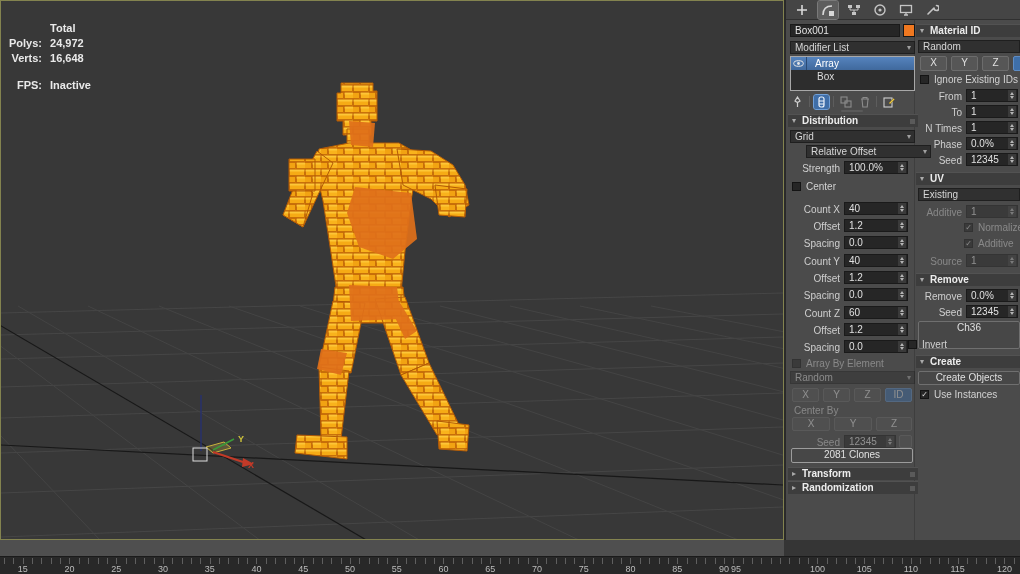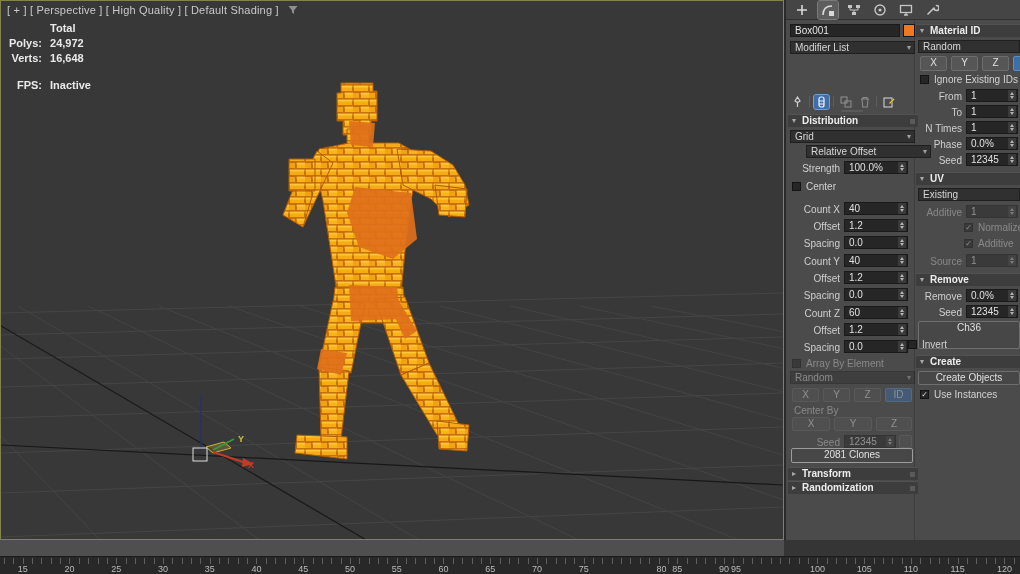--- a/index.html
+++ b/index.html
@@ -170,26 +170,20 @@
         <path d="M205 446 L223 441 L230 447 L212 452 Z" fill="rgba(205,185,60,0.25)" stroke="#c9b33c" stroke-width="1"></path>
         <line x1="212" y1="449" x2="233" y2="438" stroke="#3a9a3a" stroke-width="1.6"></line>
         <line x1="212" y1="451" x2="242" y2="461" stroke="#c23a28" stroke-width="2"></line>
         <polygon points="242,457 253,463 241,466" fill="#c23a28"></polygon>
         <rect x="192" y="447" width="14" height="13" fill="none" stroke="#dedede" stroke-width="1"></rect>
         <text x="237" y="441" font-size="9" font-weight="bold" fill="#cfc43a">Y</text>
         <text x="247" y="467" font-size="9" font-weight="bold" fill="#c23a28">X</text>
       </g>
     </svg>
 
-    <div class="vp-label">
-      <span>[ + ] [ Perspective ] [ High Quality ] [ Default Shading ]</span>
-      <svg width="12" height="12" viewBox="0 0 12 12">
-        <path d="M1.5 2 H10.5 L7 6.5 V10 L5 8.6 V6.5 Z" fill="#8f8f8f"></path>
-      </svg>
-    </div>
 
     <div class="stats">
       <table>
         <tbody>
             <tr>
               <td class="l"></td>
               <td>Total</td>
             </tr>
         <tr>
               <td class="l">Polys:</td>
@@ -285,21 +279,21 @@
       <div class="tick" style="left: 555.65px;"></div>
       <div class="tick" style="left: 565px;"></div>
       <div class="tick" style="left: 574.35px;"></div>
       <div class="tick" style="left: 583.7px;"></div>
       <div class="tnum" style="left: 583.7px;">75</div>
       <div class="tick" style="left: 593.05px;"></div>
       <div class="tick" style="left: 602.4px;"></div>
       <div class="tick" style="left: 611.75px;"></div>
       <div class="tick" style="left: 621.1px;"></div>
       <div class="tick" style="left: 630.45px;"></div>
-      <div class="tnum" style="left: 630.45px; margin-left: 31px;">80</div>
+      <div class="tnum" style="left: 630.45px;">80</div>
       <div class="tick" style="left: 639.8px;"></div>
       <div class="tick" style="left: 649.15px;"></div>
       <div class="tick" style="left: 658.5px;"></div>
       <div class="tick" style="left: 667.85px;"></div>
       <div class="tick" style="left: 677.2px;"></div>
       <div class="tnum" style="left: 677.2px;">85</div>
       <div class="tick" style="left: 686.55px;"></div>
       <div class="tick" style="left: 695.9px;"></div>
       <div class="tick" style="left: 705.25px;"></div>
       <div class="tick" style="left: 714.6px;"></div>
@@ -388,20 +382,34 @@
     </div>
 
     <div class="namefield">Box001</div>
     <div class="swatch"></div>
 
     <div class="dropdown" style="left:4px; top:41px; width:125px;">
       <span>Modifier List</span>
       <span class="arr">▾</span>
     </div>
 
+    <div class="stack">
+      <div class="stackrow sel">
+        <span class="eyebox">
+          <svg width="11" height="9" viewBox="0 0 11 9">
+              <ellipse cx="5.5" cy="4.5" rx="4.8" ry="2.8" fill="none" stroke="#e8e8e8" stroke-width="1"></ellipse>
+              <circle cx="5.5" cy="4.5" r="1.4" fill="#e8e8e8"></circle>
+            </svg>
+        </span>
+        <span class="mlabel">Array</span>
+      </div>
+      <div class="stackrow plain">
+        <span class="mlabel">Box</span>
+      </div>
+    </div>
 
     <div class="stacktools">
       <span class="stool">
         <svg width="11" height="12" viewBox="0 0 11 12">
             <path d="M5.5 1 L8 5 L5.5 6.5 L3 5 Z M5.5 6.5 V11" stroke="#cfcfcf" fill="none" stroke-width="1.2"></path>
           </svg>
       </span>
       <span class="sdiv"></span>
       <span class="stool on">
         <svg width="9" height="12" viewBox="0 0 9 12">

